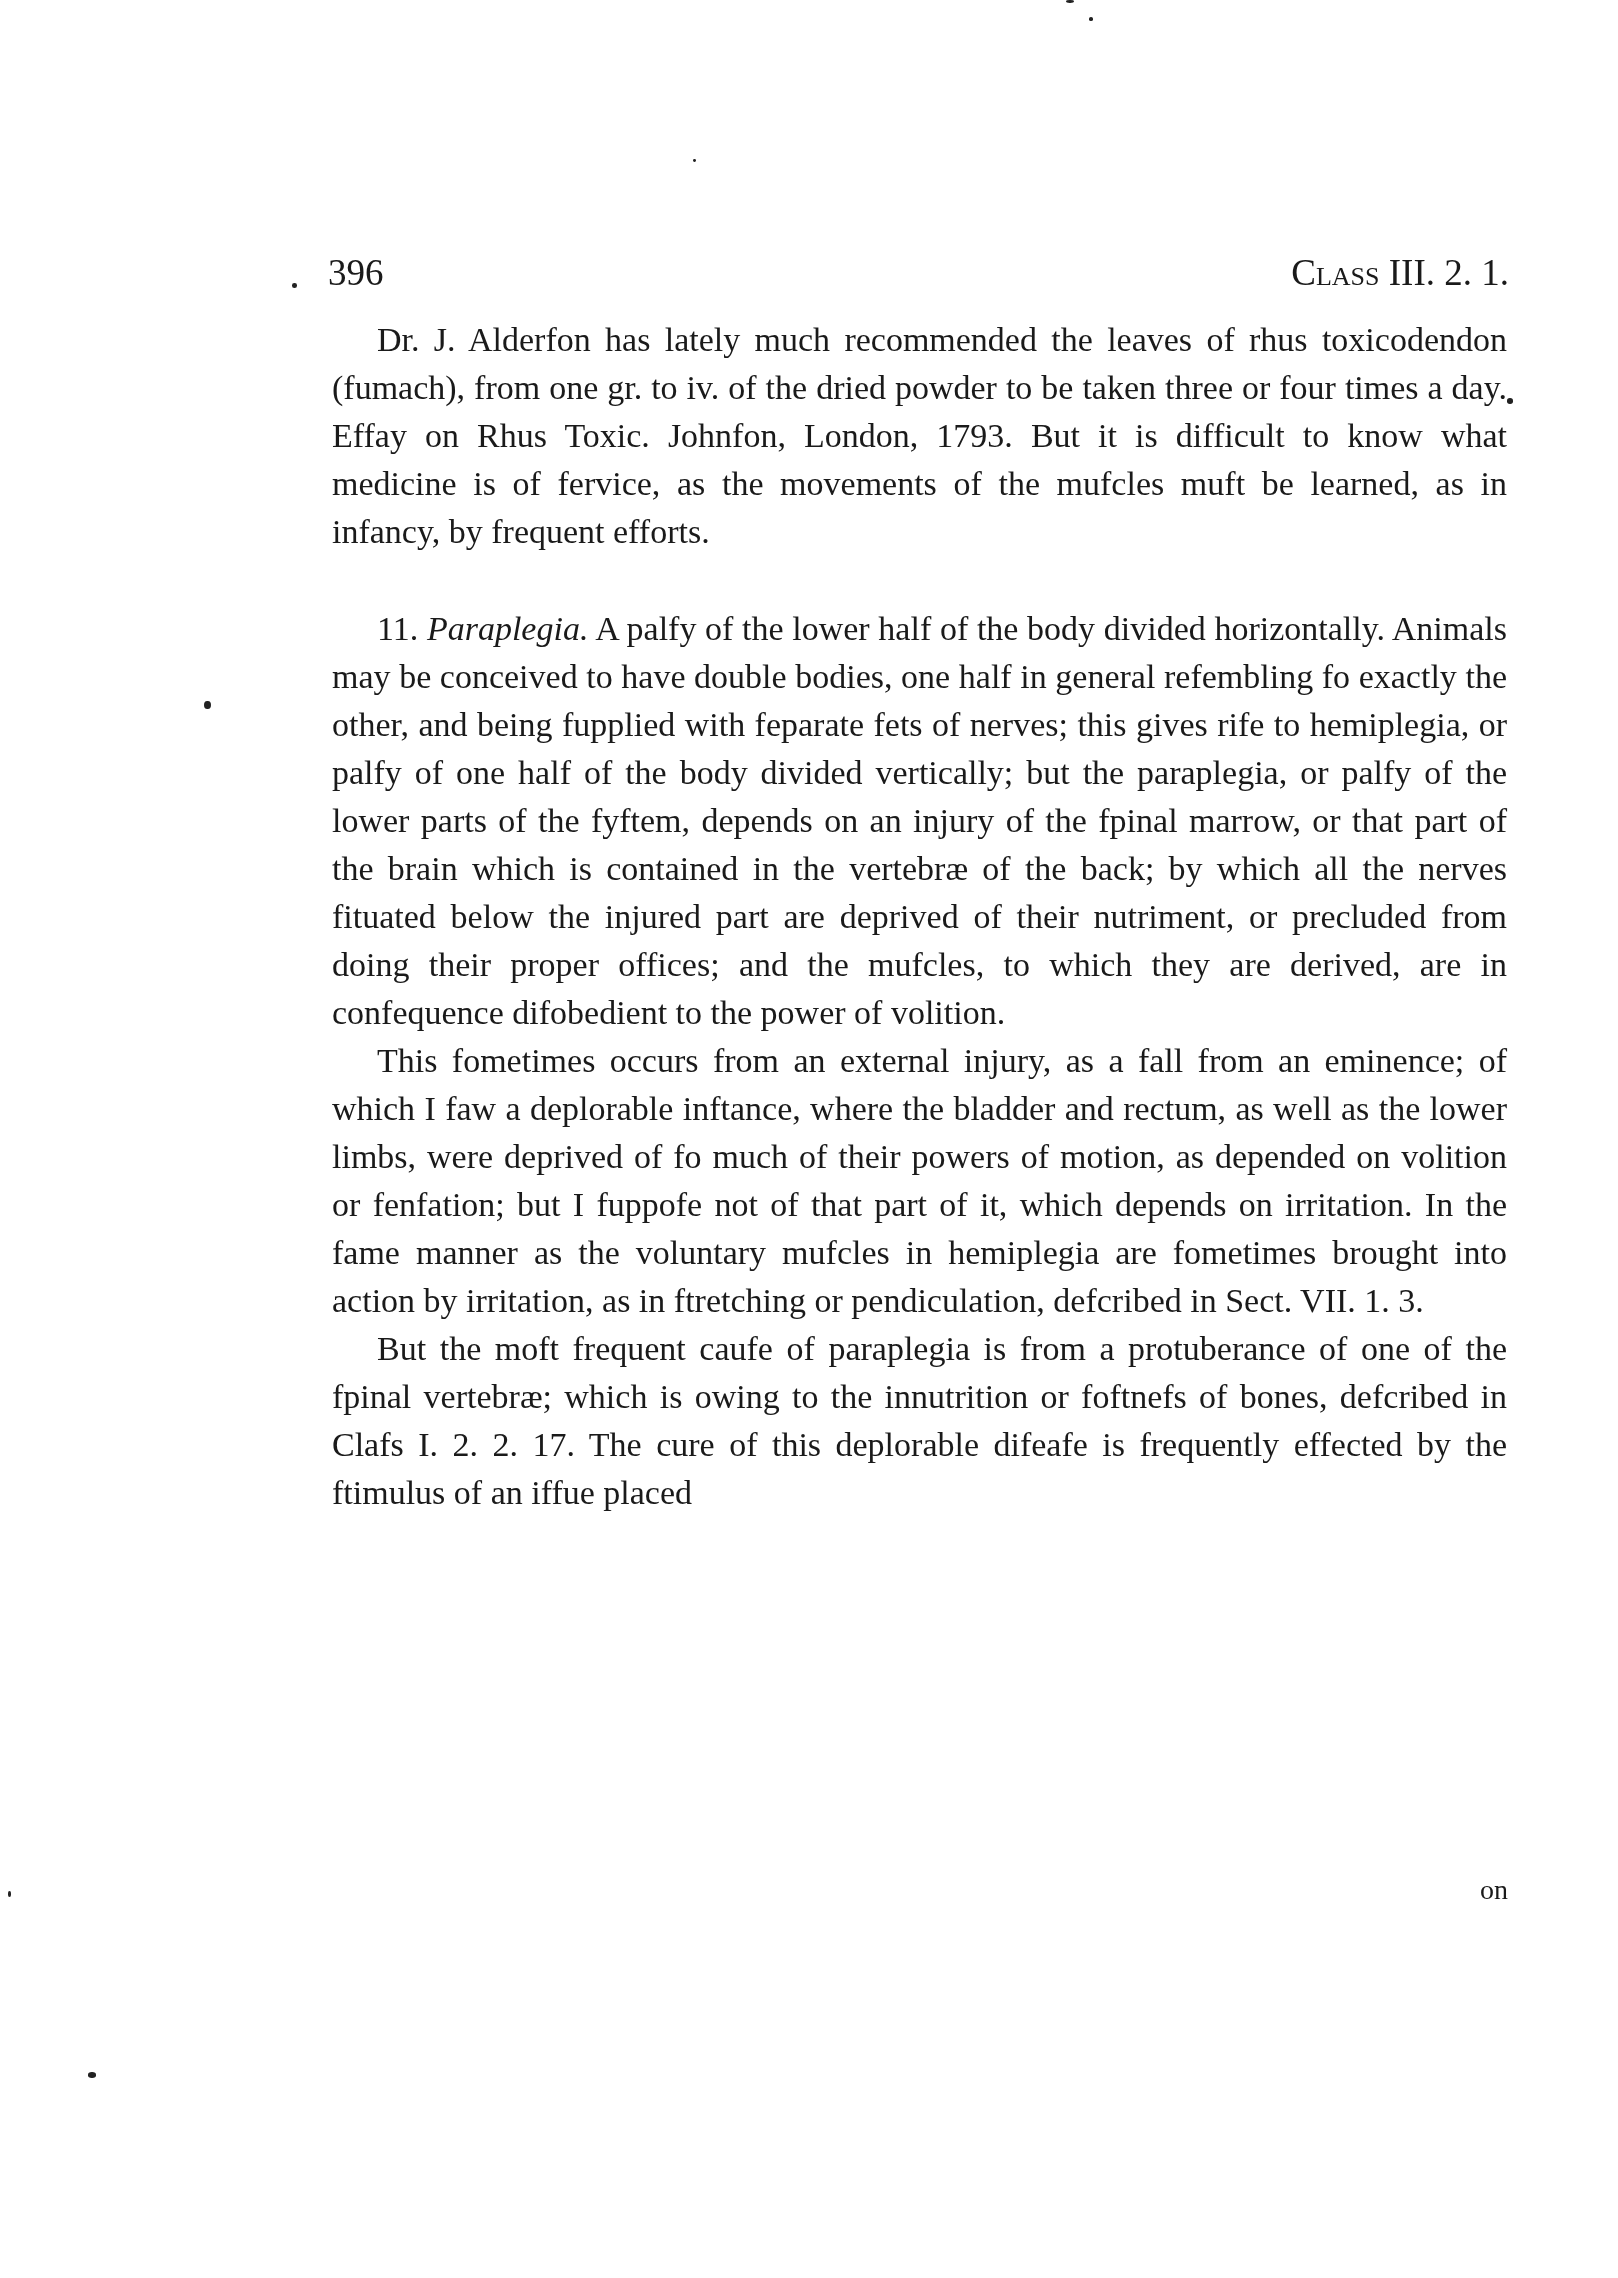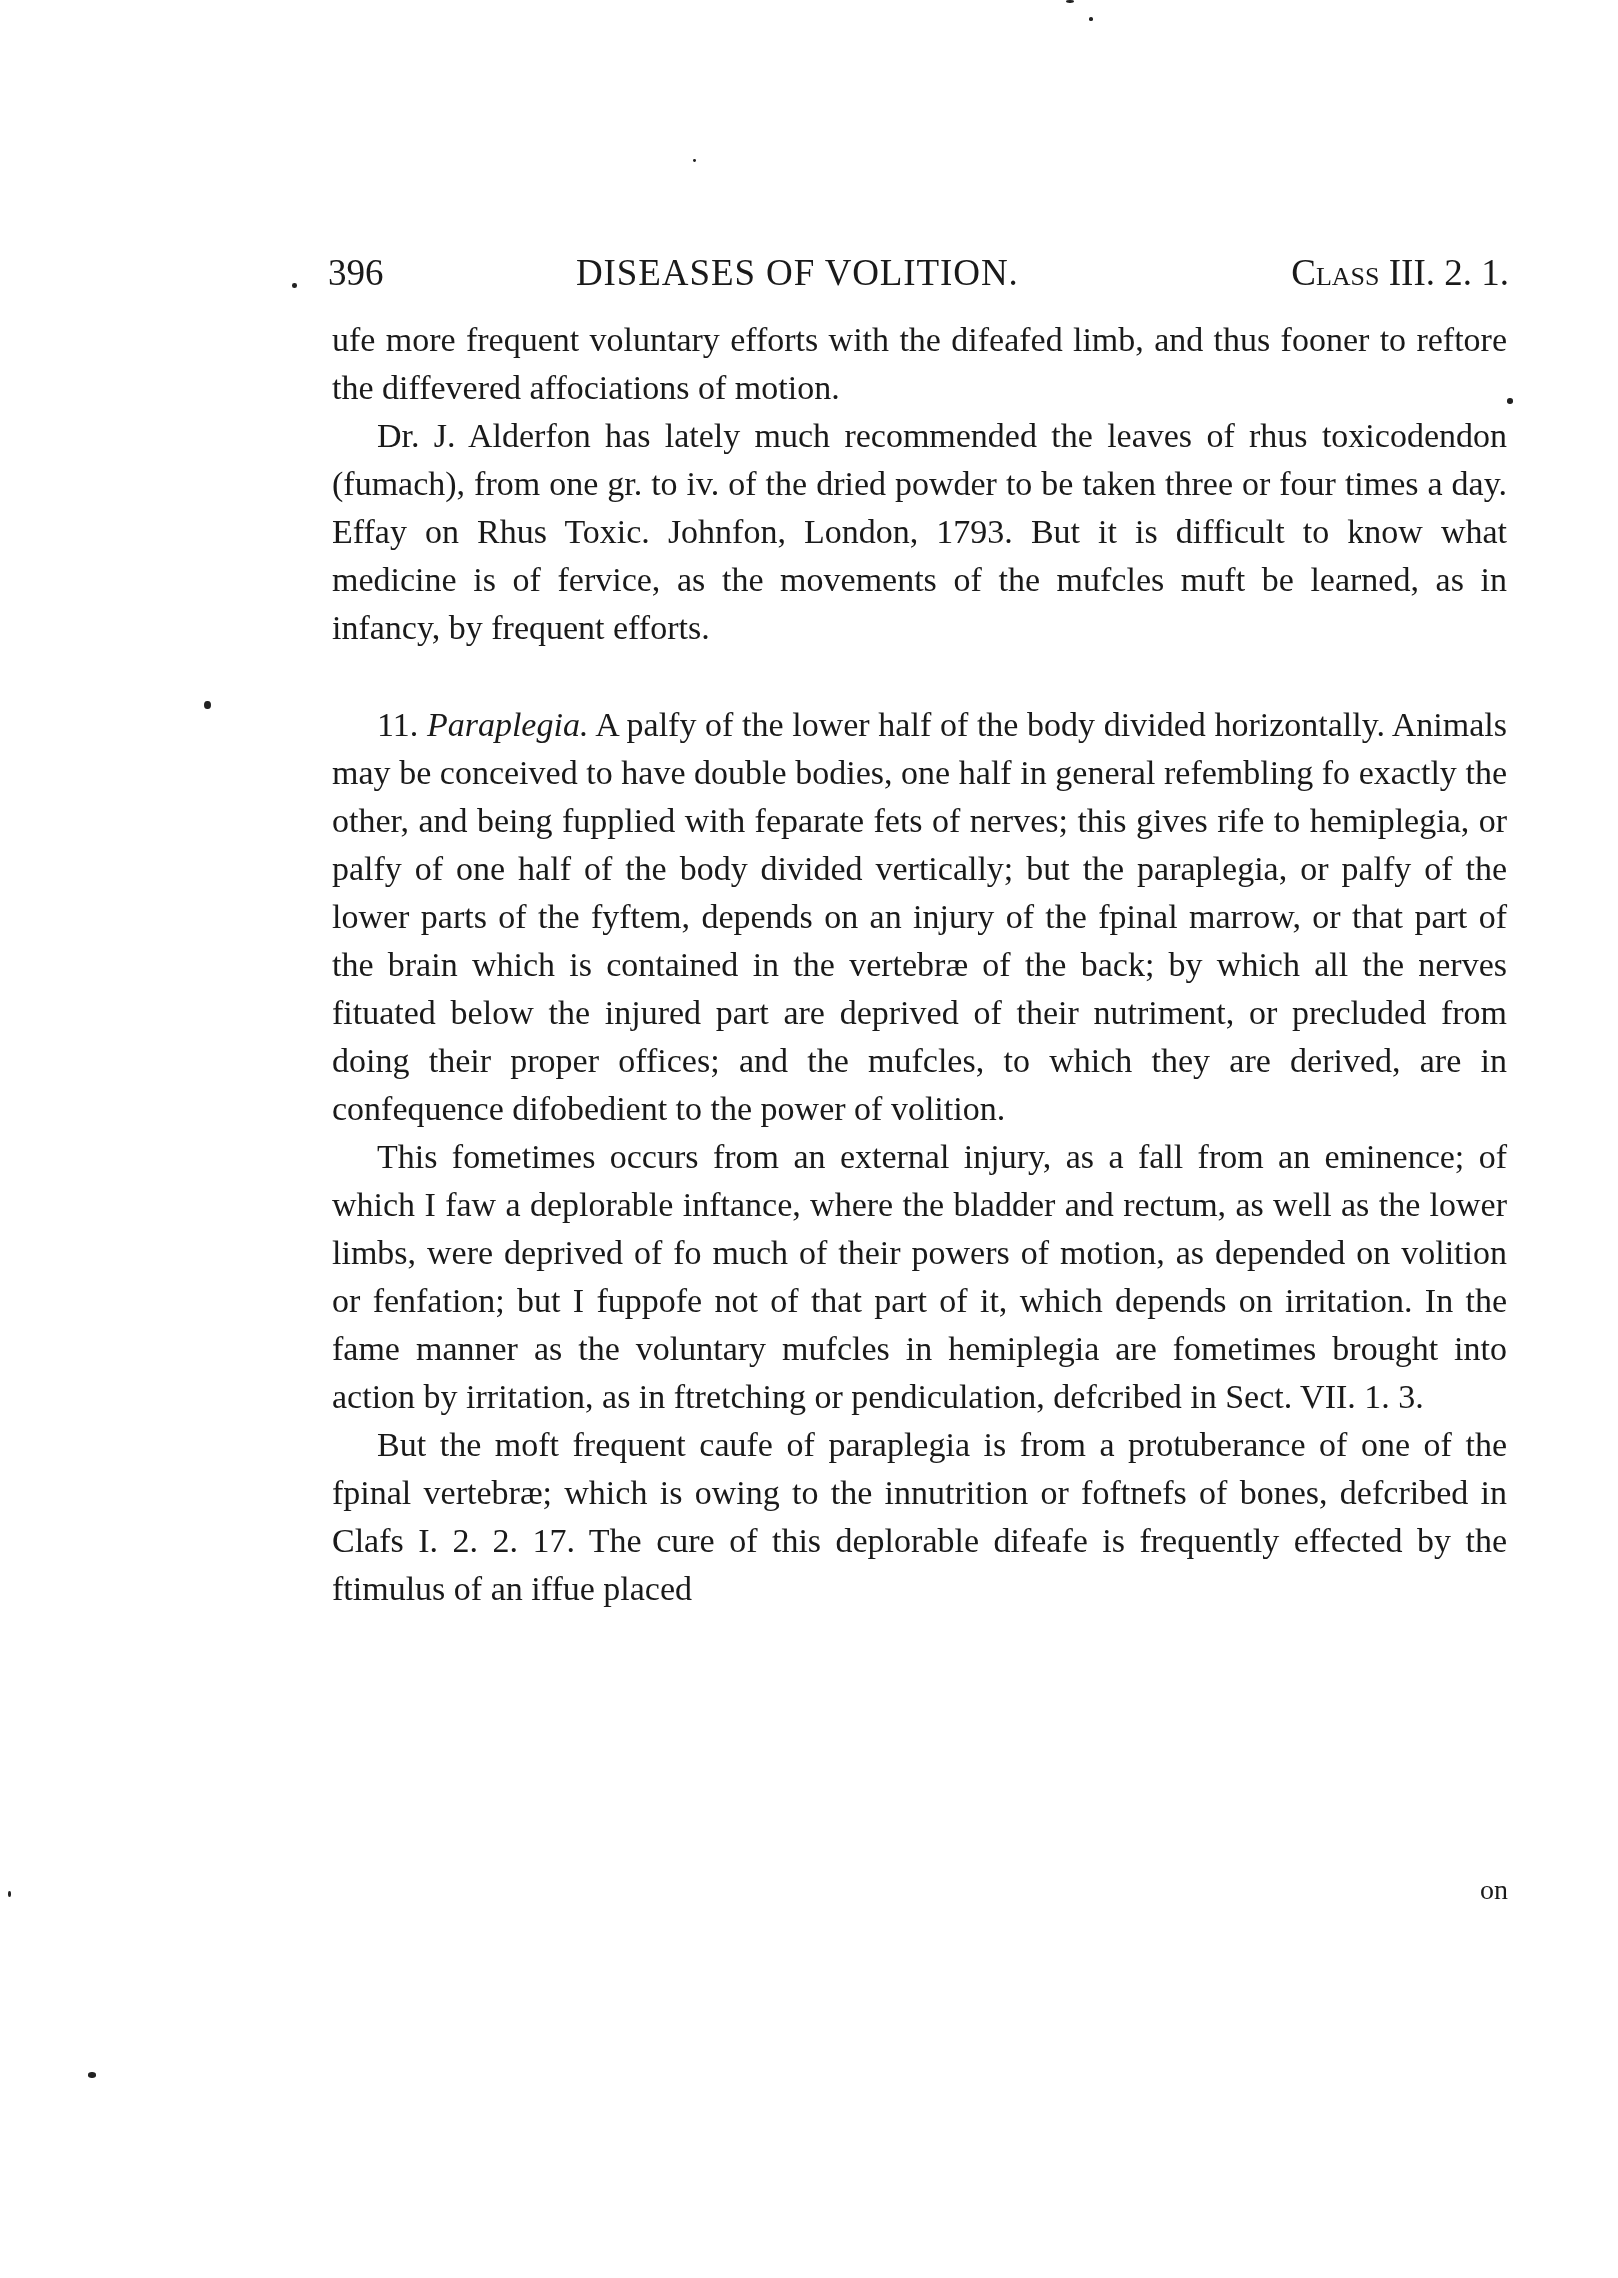--- a/index.html
+++ b/index.html
@@ -81,26 +81,24 @@
     border-radius: 50%;
   }
 </style>
 </head>
 <body>
 
 <div class="page">
 
   <div class="running-head">
     <span class="page-number">396</span>
-    <span class="running-title">DISEASES OF VOLITION.</span>
     <span class="class-ref"><span class="sc">Class</span> <span>III. 2. 1.</span></span>
   </div>
 
   <div class="body-text">
-    <p class="para no-indent">ufe more frequent voluntary efforts with the difeafed limb, and thus fooner to reftore the diffevered affociations of motion.</p>
     <p class="para">Dr. J. Alderfon has lately much recommended the leaves of rhus toxicodendon (fumach), from one gr. to iv. of the dried powder to be taken three or four times a day. Effay on Rhus Toxic. Johnfon, London, 1793. But it is difficult to know what medicine is of fervice, as the movements of the mufcles muft be learned, as in infancy, by frequent efforts.</p>
     <div class="gap"></div>
     <p class="para"><span>11.</span> <em>Paraplegia.</em> <span>A palfy of the lower half of the body divided horizontally. Animals may be conceived to have double bodies, one half in general refembling fo exactly the other, and being fupplied with feparate fets of nerves; this gives rife to hemiplegia, or palfy of one half of the body divided vertically; but the paraplegia, or palfy of the lower parts of the fyftem, depends on an injury of the fpinal marrow, or that part of the brain which is contained in the vertebræ of the back; by which all the nerves fituated below the injured part are deprived of their nutriment, or precluded from doing their proper offices; and the mufcles, to which they are derived, are in confequence difobedient to the power of volition.</span></p>
     <p class="para">This fometimes occurs from an external injury, as a fall from an eminence; of which I faw a deplorable inftance, where the bladder and rectum, as well as the lower limbs, were deprived of fo much of their powers of motion, as depended on volition or fenfation; but I fuppofe not of that part of it, which depends on irritation. In the fame manner as the voluntary mufcles in hemiplegia are fometimes brought into action by irritation, as in ftretching or pendiculation, defcribed in Sect. VII. 1. 3.</p>
     <p class="para">But the moft frequent caufe of paraplegia is from a protuberance of one of the fpinal vertebræ; which is owing to the innutrition or foftnefs of bones, defcribed in Clafs I. 2. 2. 17. The cure of this deplorable difeafe is frequently effected by the ftimulus of an iffue placed</p>
   </div>
 
   <div class="catchword">on</div>
 
   <div class="speck" style="left:1066px;top:0px;width:7.5px;height:2.8px;"></div>

